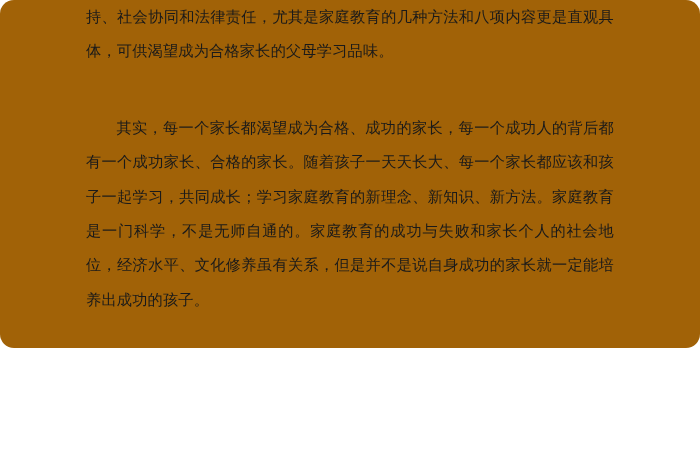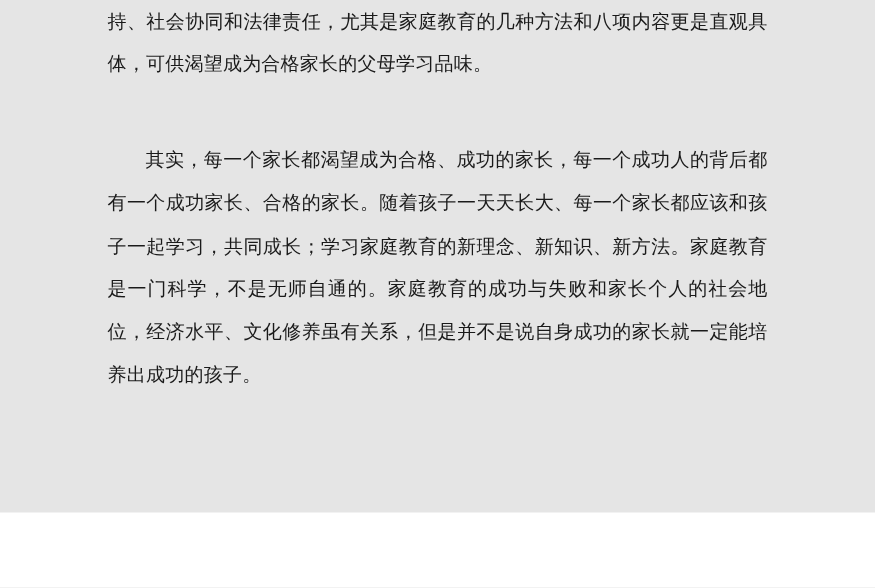--- a/index.html
+++ b/index.html
@@ -9,25 +9,26 @@
   body {
     width: 700px;
     height: 470px;
     background: #ffffff;
     font-family: "DejaVu Sans", sans-serif;
     overflow: hidden;
   }
   .page {
     position: relative;
     width: 700px;
-    height: 410px;
-    background: #e5e5e5;
+    height: 348px;
+    background: #a16207;
     box-sizing: border-box;
     padding: 0 86px;
     overflow: hidden;
+    border-radius: 14px;
   }
   .doc-body {
     padding-top: 0;
   }
   p.para {
     margin: 0 0 0 0;
     font-size: 15.2px;
     line-height: 34.4px;
     color: #1a1a1a;
     text-align: justify;

